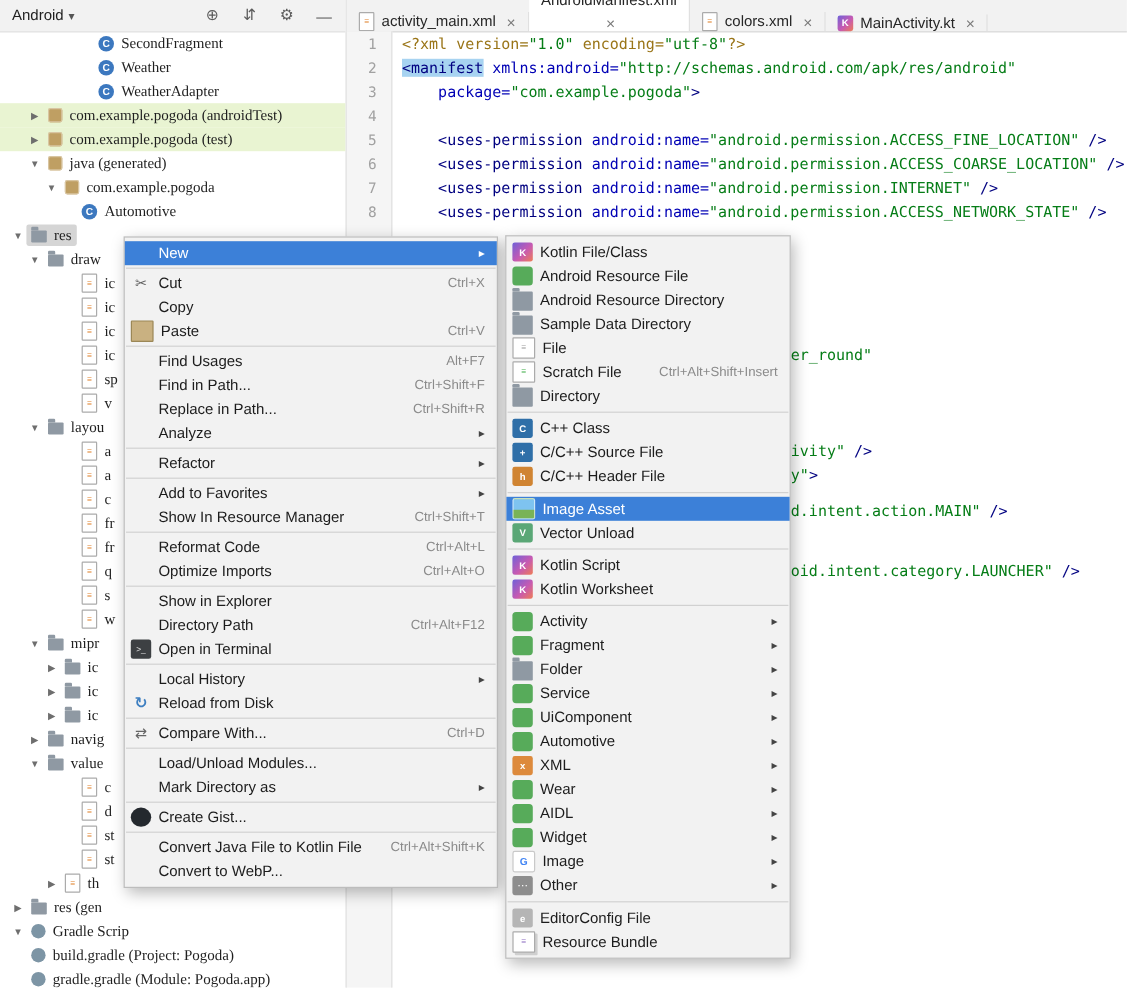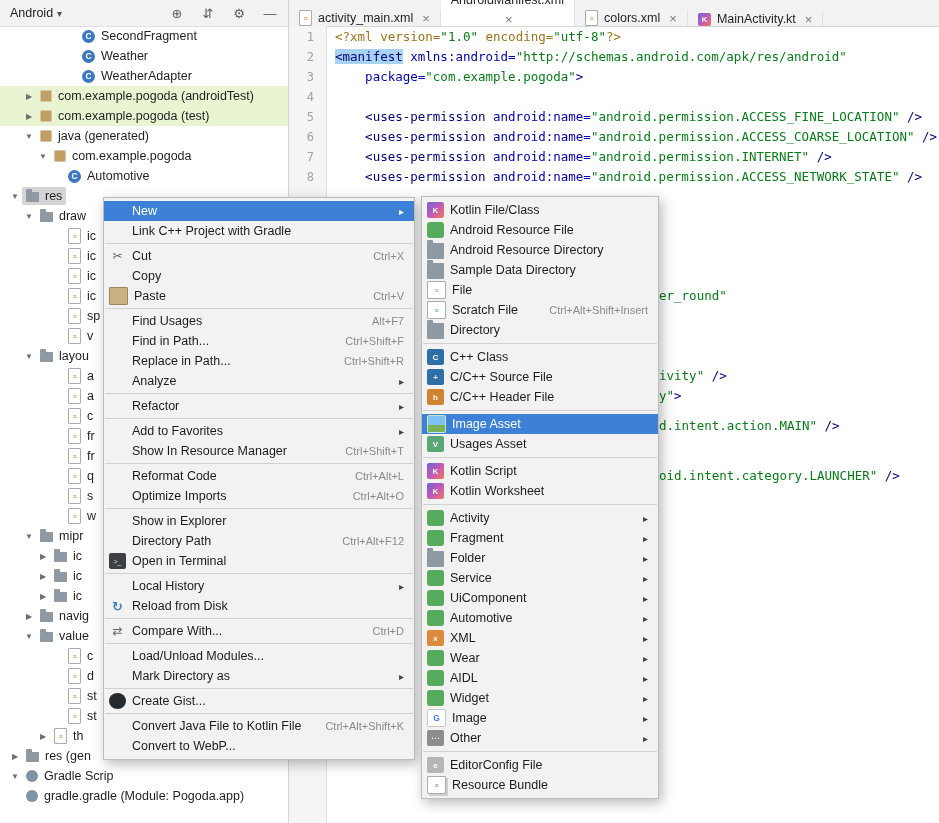--- a/index.html
+++ b/index.html
@@ -16,21 +16,21 @@
   .view-selector .caret::after{content:'▾';font-size:10px;color:#555;}
   .header-icons{margin-left:auto;display:flex;align-items:center;gap:15px;color:#5c5c5c;font-size:13px;}
   .header-icons span{width:16px;text-align:center;}
 
   .tree{position:absolute;left:0;top:26px;right:0;bottom:0;}
   .tree-row{height:20px;display:flex;align-items:center;font-size:12.5px;color:#1f1f1f;white-space:nowrap;}
   .row-green{background:#e9f4d2;}
   .chev{width:14px;flex:0 0 14px;font-size:8px;color:#6e6e6e;text-align:center;}
   .row-content{display:flex;align-items:center;gap:5px;padding:0 4px;border-radius:2px;height:18px;}
   .row-selected{background:#d5d5d5;}
-  .tlabel{margin-left:1px;}
+  .tlabel{margin-left:1px;font-family:Liberation Serif, serif;}
 
   
   .ticon,.mi-icon{display:inline-flex;align-items:center;justify-content:center;flex:0 0 auto;}
   .kotlin-class-icon,.class-icon{width:13px;height:13px;border-radius:50%;background:#3c78bf;color:#fff;
       font-size:8.5px;font-weight:bold;}
   .package-icon{width:12px;height:12px;background:#bf9f63;border-radius:2px;
       box-shadow:inset 0 0 0 1px rgba(255,255,255,.4);}
   .folder-icon{width:13px;height:10px;background:#8f99a3;border-radius:1px;position:relative;margin-top:2px;}
   .folder-icon::before{content:'';position:absolute;top:-3px;left:0;width:6px;height:3px;background:#8f99a3;
       border-radius:1px 1px 0 0;}
@@ -381,20 +381,27 @@
           <span class="chev">▼</span>
           <span class="row-content">
             <span class="ticon gradle-icon"></span>
             <span class="tlabel">Gradle Scrip</span>
           </span>
         </div>
         <div class="tree-row" style="padding-left: 8px;">
           <span class="chev"></span>
           <span class="row-content">
             <span class="ticon gradle-icon"></span>
+            <span class="tlabel">build.gradle (Project: Pogoda)</span>
+          </span>
+        </div>
+        <div class="tree-row" style="padding-left: 8px;">
+          <span class="chev"></span>
+          <span class="row-content">
+            <span class="ticon gradle-icon"></span>
             <span class="tlabel">gradle.gradle (Module: Pogoda.app)</span>
           </span>
         </div>
       </div>
   </div>
 
   <div class="editor">
     <div class="tabbar" id="tabbar">
         <div class="tab">
           <span class="ticon xml-file-icon">≡</span>
@@ -439,24 +446,20 @@
       <div class="frag" style="left: 659px; top: 416px;"><span class="tk-val">d.intent.action.MAIN"</span><span class="tk-tag"> /&gt;</span></div>
       <div class="frag" style="left: 659px; top: 466px;"><span class="tk-val">oid.intent.category.LAUNCHER"</span><span class="tk-tag"> /&gt;</span></div>
     </div>
 
   <div class="menu" id="context-menu">
       <div class="menu-item selected">
         <span class="mi-icon"></span>
         <span class="mi-label">New</span>
         <span class="mi-right mi-arrow">▸</span>
       </div>
-      <div class="menu-item">
-        <span class="mi-icon"></span>
-        <span class="mi-label">Link C++ Project with Gradle</span>
-      </div>
       <div class="menu-sep"></div>
       <div class="menu-item">
         <span class="mi-icon cut-icon">✂</span>
         <span class="mi-label">Cut</span>
         <span class="mi-right">Ctrl+X</span>
       </div>
       <div class="menu-item">
         <span class="mi-icon"></span>
         <span class="mi-label">Copy</span>
       </div>
@@ -613,21 +616,21 @@
         <span class="mi-icon cpp-header-icon">h</span>
         <span class="mi-label">C/C++ Header File</span>
       </div>
       <div class="menu-sep"></div>
       <div class="menu-item selected">
         <span class="mi-icon image-asset-icon"></span>
         <span class="mi-label">Image Asset</span>
       </div>
       <div class="menu-item">
         <span class="mi-icon vector-asset-icon">V</span>
-        <span class="mi-label">Usages Asset</span>
+        <span class="mi-label">Vector Unload</span>
       </div>
       <div class="menu-sep"></div>
       <div class="menu-item">
         <span class="mi-icon kotlin-icon">K</span>
         <span class="mi-label">Kotlin Script</span>
       </div>
       <div class="menu-item">
         <span class="mi-icon kotlin-icon">K</span>
         <span class="mi-label">Kotlin Worksheet</span>
       </div>

